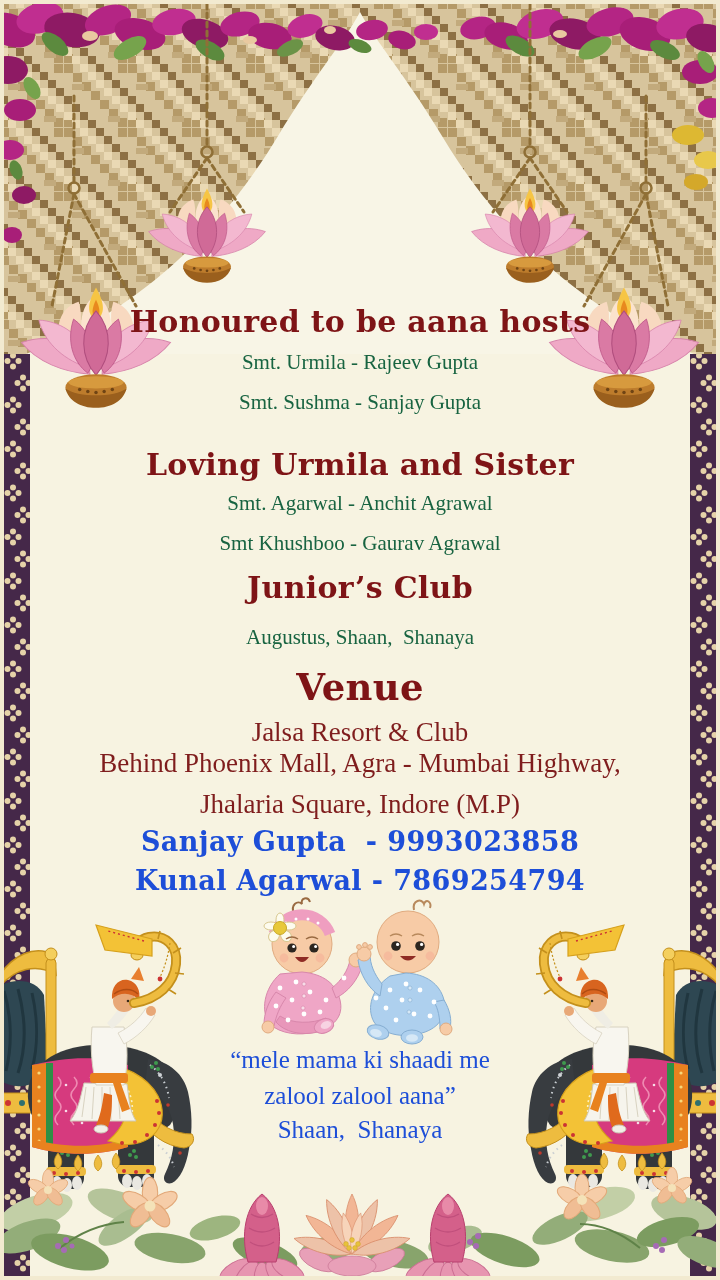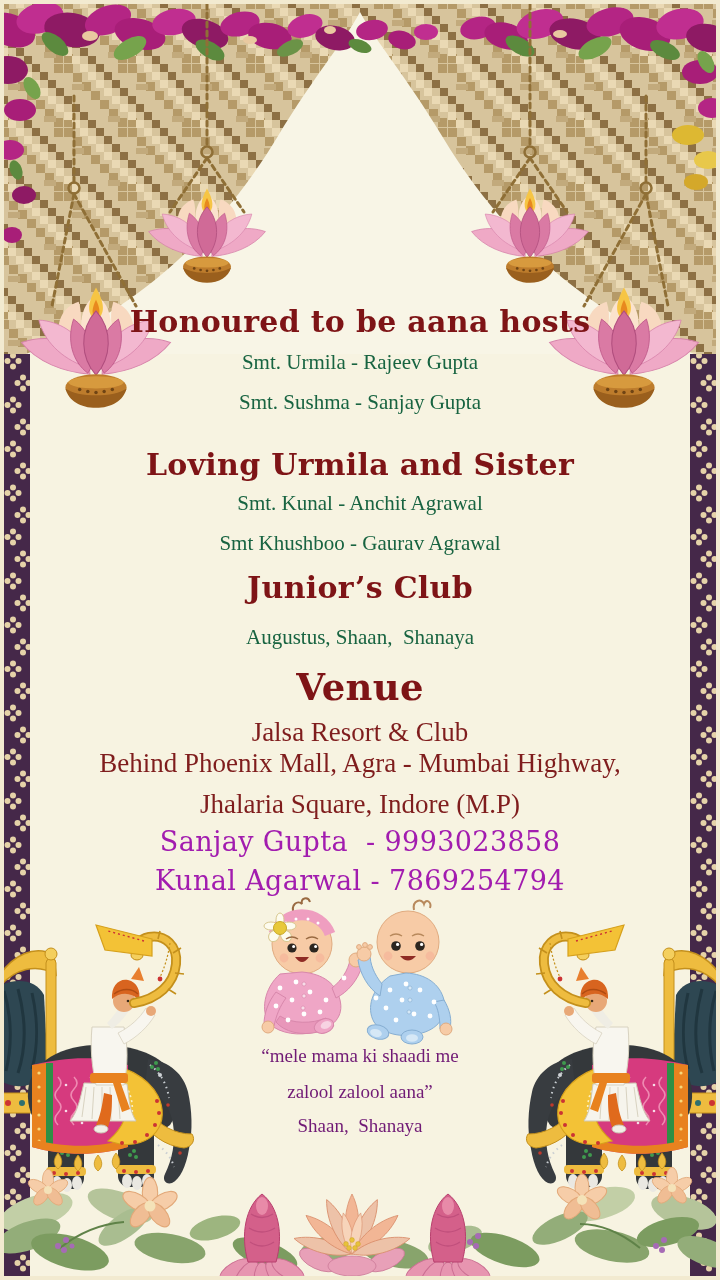--- a/index.html
+++ b/index.html
@@ -4,22 +4,22 @@
 <style>
   html,body{margin:0;padding:0;}
   body{width:720px;height:1280px;position:relative;overflow:hidden;background:#f7f3e1;
        font-family:"Liberation Serif",serif;}
   .abs{position:absolute;}
   .line{position:absolute;left:22px;right:22px;text-align:center;white-space:pre-wrap;line-height:1.08;}
   .h-maroon{font-family:"DejaVu Serif",serif;font-weight:700;color:#7e1416;font-size:30px;letter-spacing:.3px;}
   .green{color:#186441;font-size:21px;}
   .addr{color:#7f1d1d;font-size:27px;}
   .venue-h{font-size:37px;}
-  .contact{font-family:"DejaVu Serif",serif;font-weight:400;color:#a21caf;font-size:27px;letter-spacing:.4px;}
-  .quote{color:#701a75;font-size:19px;}
+  .contact{font-family:"DejaVu Serif",serif;font-weight:700;color:#1d4ed8;font-size:27px;letter-spacing:.4px;}
+  .quote{color:#1d4ed8;font-size:25px;}
   .frame{position:absolute;inset:0;border:4px solid #f2ead0;pointer-events:none;z-index:40;}
   svg{display:block;}
   .mirror{transform:scaleX(-1);}
 </style>
 </head>
 <body>
 
 <svg width="0" height="0" style="position:absolute" aria-hidden="true">
   <defs>
     <g id="lotus">
@@ -312,21 +312,21 @@
   <use href="#lotus" transform="translate(624,366) scale(1.02)"></use>
 </svg>
 
 <div class="frame"></div>
 
 <div class="line h-maroon" style="top:306px;z-index:6">Honoured to be aana hosts</div>
 <div class="line green" style="top:351px;z-index:6">Smt. Urmila - Rajeev Gupta</div>
 <div class="line green" style="top:391px;z-index:6">Smt. Sushma - Sanjay Gupta</div>
 
 <div class="line h-maroon" style="top:449px;z-index:6">Loving Urmila and Sister</div>
-<div class="line green" style="top:492px;z-index:6">Smt. Kunal - Anchit Agrawal</div>
+<div class="line green" style="top:492px;z-index:6">Smt. Agarwal - Anchit Agrawal</div>
 <div class="line green" style="top:532px;z-index:6">Smt Khushboo - Gaurav Agrawal</div>
 
 <div class="line h-maroon" style="top:572px;z-index:6">Junior’s Club</div>
 <div class="line green" style="top:626px;z-index:6">Augustus, Shaan,  Shanaya</div>
 
 <div class="line h-maroon venue-h" style="top:668px;z-index:6">Venue</div>
 <div class="line addr" style="top:718px;z-index:6">Jalsa Resort &amp; Club</div>
 <div class="line addr" style="top:749px;z-index:6">Behind Phoenix Mall, Agra - Mumbai Highway,</div>
 <div class="line addr" style="top:790px;z-index:6">Jhalaria Square, Indore (M.P)</div>
 

